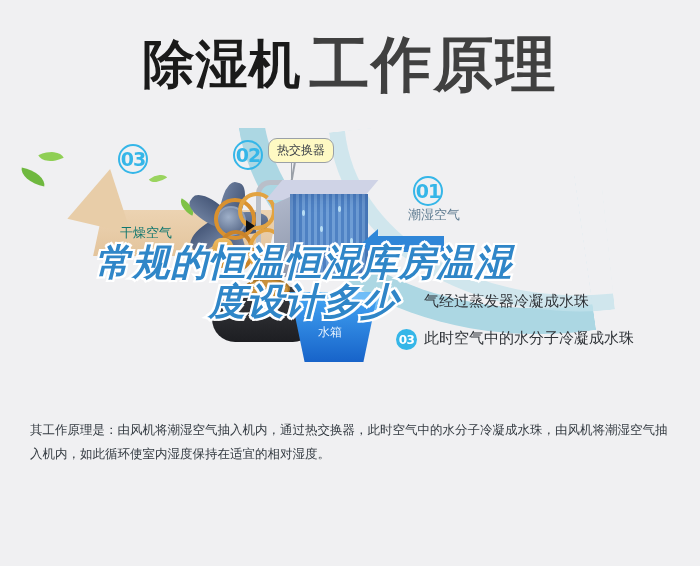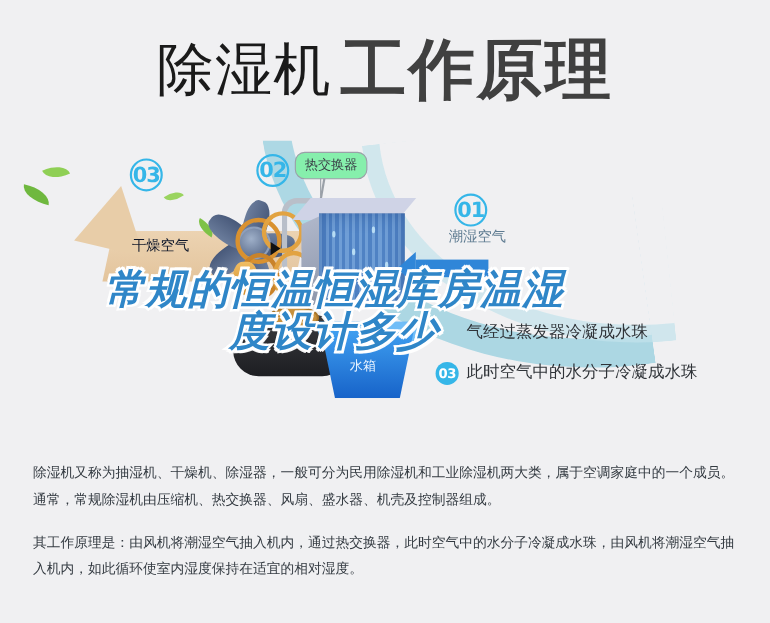--- a/index.html
+++ b/index.html
@@ -11,21 +11,21 @@
   }
   #page{position:relative;width:700px;height:566px;background:#f0f0f2;}
 
   
   .title-band{
     position:absolute;left:0;top:0;width:700px;height:128px;
     display:flex;align-items:center;justify-content:center;
     background:#f0f0f2;
   }
   .title-a{
-    font-size:52px;font-weight:400;color:#1a1a1a;letter-spacing:1px;
+    font-size:52px;font-weight:700;color:#1a1a1a;letter-spacing:1px;
     line-height:1;font-family:"DejaVu Sans",sans-serif;
   }
   .title-b{
     font-size:60px;font-weight:700;color:#404040;letter-spacing:2px;
     line-height:1;margin-left:8px;font-family:"DejaVu Sans",sans-serif;
   }
 
   
   .stage{position:absolute;left:0;top:128px;width:700px;height:280px;overflow:hidden;}
 
@@ -56,21 +56,21 @@
     transform:skewX(-12deg);
   }
   .dry-arrow .head{
     position:absolute;left:6px;top:18px;width:0;height:0;
     border-right:56px solid #e8cda8;
     border-top:34px solid transparent;
     border-bottom:34px solid transparent;
     transform:rotate(-18deg);
   }
   .dry-label{
-    position:absolute;left:120px;top:86px;font-size:13px;color:#0f172a;
+    position:absolute;left:120px;top:96px;font-size:13px;color:#0f766e;
     font-family:"DejaVu Sans",sans-serif;white-space:nowrap;text-align:right;
   }
 
   
   .leaf{position:absolute;background:#7cc24a;border-radius:0 100% 0 100%;}
   .leaf.l1{left:40px;top:22px;width:22px;height:13px;transform:rotate(-25deg);background:#8fcf55;}
   .leaf.l2{left:20px;top:42px;width:26px;height:14px;transform:rotate(12deg);background:#6fb83f;}
   .leaf.l3{left:150px;top:46px;width:16px;height:9px;transform:rotate(-35deg);background:#9ad45f;}
   .leaf.l4{left:178px;top:74px;width:18px;height:10px;transform:rotate(30deg);background:#7ec247;}
 
@@ -83,21 +83,21 @@
     background:transparent;letter-spacing:-1px;
   }
   .num.n03d{left:118px;top:16px;}
   .num.n02d{left:233px;top:12px;}
   .num.n01d{left:413px;top:48px;}
 
   
   .callout{
     position:absolute;left:268px;top:10px;
     padding:3px 8px;border:1.6px solid #9aa0a8;border-radius:9px;
-    background:#86efac;font-size:12px;color:#3b4048;
+    background:#fef9c3;font-size:12px;color:#3b4048;
     font-family:"DejaVu Sans",sans-serif;white-space:nowrap;
   }
   .callout:after{
     content:"";position:absolute;left:22px;bottom:-16px;
     width:0;height:0;border-left:1.6px solid #9aa0a8;height:16px;
   }
   .callout-stem{
     position:absolute;left:292px;top:34px;width:2px;height:22px;background:#9aa0a8;
     transform:rotate(10deg);
   }
@@ -325,17 +325,16 @@
       <div class="badge">02</div>
       <div class="txt">气经过蒸发器冷凝成水珠</div>
     </div>
     <div class="step">
       <div class="badge">03</div>
       <div class="txt">此时空气中的水分子冷凝成水珠</div>
     </div>
   </div>
 
   <div class="body-copy">
-    <p class="lead">除湿机又称为抽湿机、干燥机、除湿器，一般可分为民用除湿机和工业除湿机两大类，属于空调家庭中的一个成员。通常，常规除湿机由压缩机、热交换器、风扇、盛水器、机壳及控制器组成。</p>
     <p>其工作原理是：由风机将潮湿空气抽入机内，通过热交换器，此时空气中的水分子冷凝成水珠，由风机将潮湿空气抽入机内，如此循环使室内湿度保持在适宜的相对湿度。</p>
   </div>
 
 </div>
 
 </body></html>

